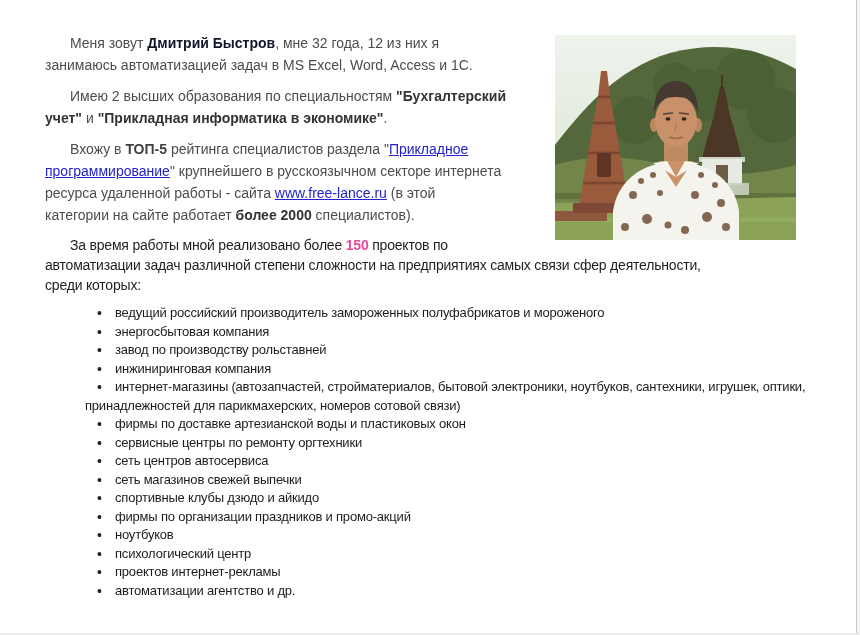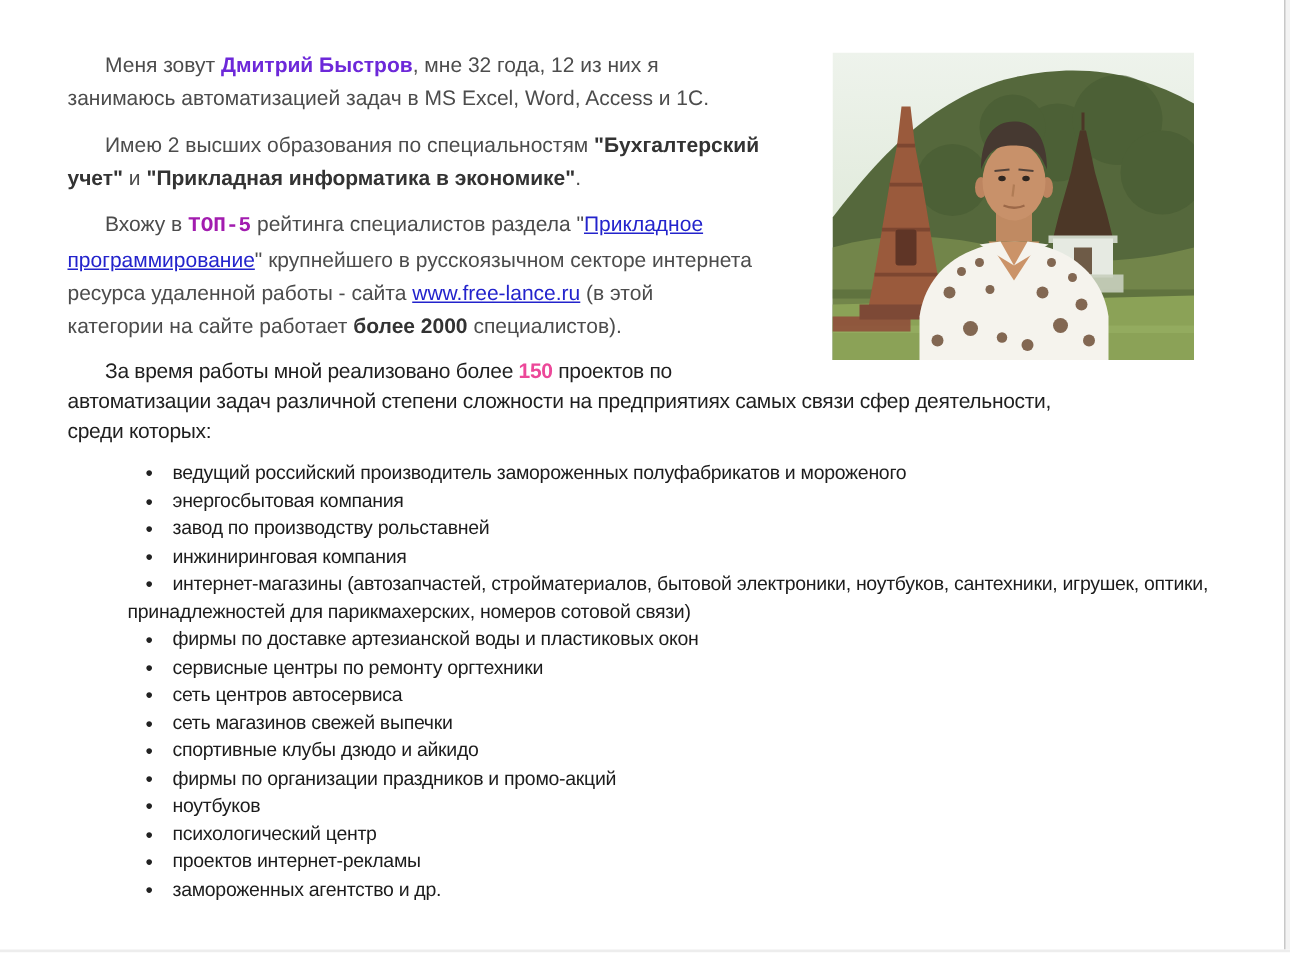--- a/index.html
+++ b/index.html
@@ -34,22 +34,22 @@
   .photo svg { display: block; width: 241px; height: 205px; }
 
   p.para {
     font-size: 14px;
     line-height: 22px;
     color: #4c4c4c;
     text-indent: 25px;
     margin: 4px 0 9px 0;
   }
   p.para strong { color: #333333; }
-  p.para .name { color: #6d28d9; font-weight: bold; }
-  p.para .top5 { color: #a21caf; font-weight: bold; font-family: Liberation Mono, monospace; }
+  p.para .name { color: #0f172a; font-weight: bold; }
+  p.para .top5 { color: #404040; font-weight: bold; }
   p.para a.link { color: #2323cc; text-decoration: underline; cursor: pointer; }
 
   p.para.dark {
     color: #1f1f1f;
     line-height: 20px;
     letter-spacing: -0.2px;
   }
   p.para.dark strong { color: #ec4899; }
 
   ul.sectors {
@@ -170,18 +170,18 @@
       <li>интернет-магазины (автозапчастей, стройматериалов, бытовой электроники, ноутбуков, сантехники, игрушек, оптики, принадлежностей для парикмахерских, номеров сотовой связи)</li>
       <li>фирмы по доставке артезианской воды и пластиковых окон</li>
       <li>сервисные центры по ремонту оргтехники</li>
       <li>сеть центров автосервиса</li>
       <li>сеть магазинов свежей выпечки</li>
       <li>спортивные клубы дзюдо и айкидо</li>
       <li>фирмы по организации праздников и промо-акций</li>
       <li>ноутбуков</li>
       <li>психологический центр</li>
       <li>проектов интернет-рекламы</li>
-      <li>замороженных агентство и др.</li>
+      <li>автоматизации агентство и др.</li>
     </ul>
 
   </div>
   <div class="right-rail"></div>
 </div>
 
 </body></html>

